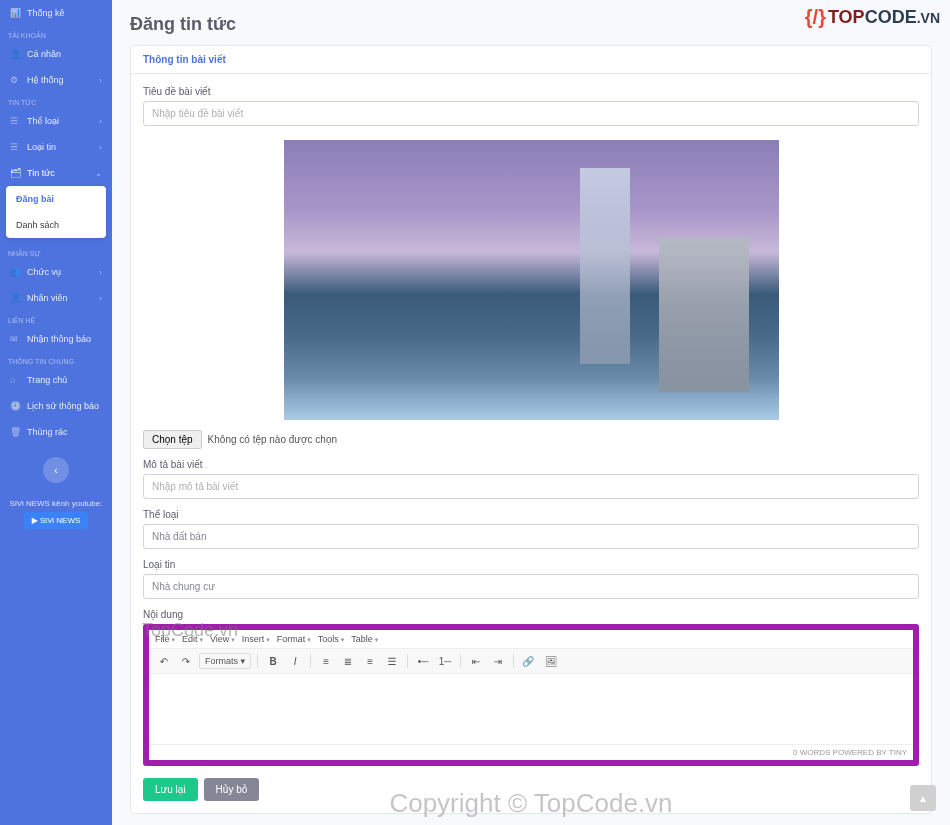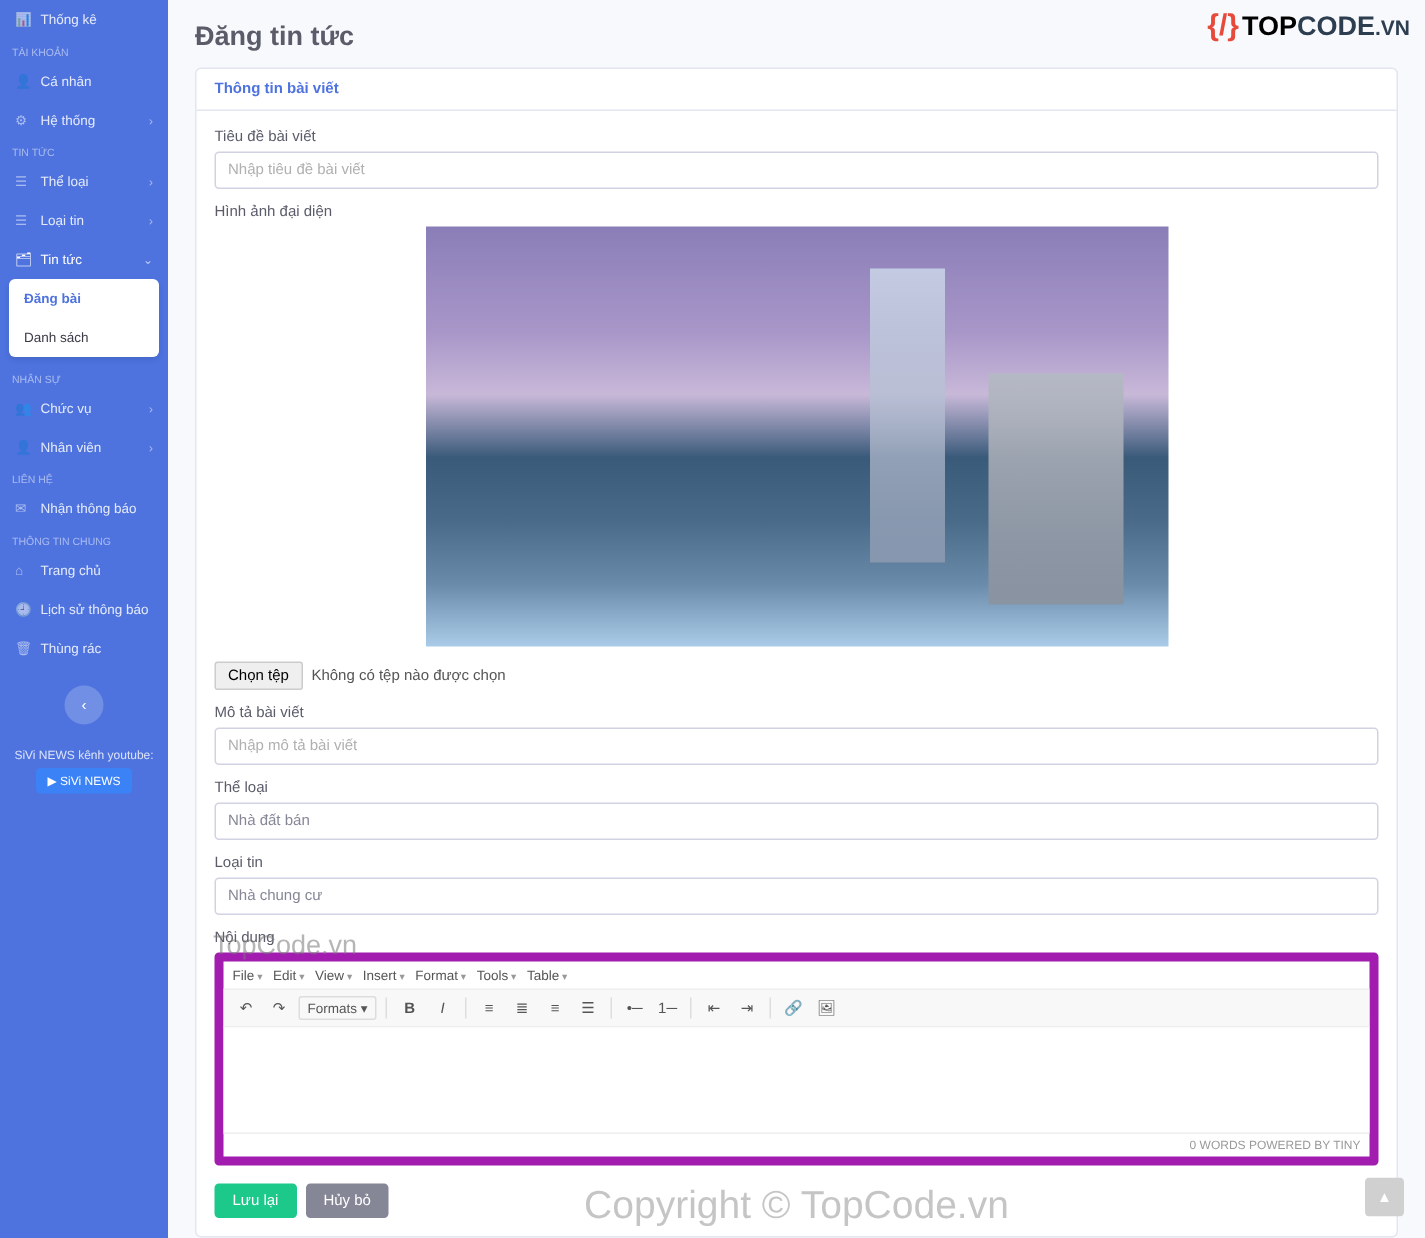--- a/index.html
+++ b/index.html
@@ -24,21 +24,21 @@
 .side-foot { text-align: center; padding: 4px; font-size: 8px; color: rgba(255,255,255,0.8); }
 .yt-btn { display:inline-block; background:#3b82f6; color:#fff; padding:4px 8px; border-radius:3px; font-size:8px; margin-top:4px; cursor:pointer; }
 
 
 .main { flex:1; display:flex; flex-direction:column; position:relative; }
 .topbar { background:#fff; height:36px; display:flex; align-items:center; justify-content:flex-end; padding:0 16px; box-shadow:0 1px 2px rgba(0,0,0,0.05); }
 .top-user { font-size:9px; color:#858796; margin-right:8px; }
 .top-avatar { width:18px; height:18px; border-radius:50%; background:#c0c0c0; }
 .topcode-logo { position:absolute; top:6px; right:10px; font-weight:bold; font-size:18px; display:flex; align-items:center; z-index:5; }
 .topcode-logo .brkt { color:#e74a3b; font-size:20px; margin-right:2px; }
-.topcode-logo .top { color:#000000; }
+.topcode-logo .top { color:#7f1d1d; }
 .topcode-logo .code { color:#2c3e50; }
 .topcode-logo .vn { color:#2c3e50; font-size:14px; }
 
 .content { padding:14px 18px; flex:1; }
 .page-title { font-size:18px; color:#5a5c69; margin-bottom:10px; }
 .card { background:#fff; border:1px solid #e3e6f0; border-radius:4px; }
 .card-head { padding:8px 12px; border-bottom:1px solid #e3e6f0; color:#4e73df; font-size:10px; font-weight:bold; }
 .card-body { padding:12px; }
 .form-label { font-size:10px; color:#5a5c69; margin-bottom:4px; display:block; }
 .form-control { width:100%; padding:6px 8px; border:1px solid #d1d3e2; border-radius:3px; font-size:10px; color:#858796; margin-bottom:10px; }
@@ -162,21 +162,20 @@
 
     <div class="content">
       <h1 class="page-title">Đăng tin tức</h1>
       <div class="card">
         <div class="card-head">Thông tin bài viết</div>
         <div class="card-body">
 
           <label class="form-label">Tiêu đề bài viết</label>
           <input class="form-control" placeholder="Nhập tiêu đề bài viết" style="">
 
-          <label class="form-label">Hình ảnh đại diện</label>
           <div class="img-preview"></div>
           <div class="file-row">
             <button class="file-btn">Chọn tệp</button>
             <span class="file-txt">Không có tệp nào được chọn</span>
           </div>
 
           <label class="form-label">Mô tả bài viết</label>
           <input class="form-control" placeholder="Nhập mô tả bài viết" style="">
 
           <label class="form-label">Thể loại</label>

